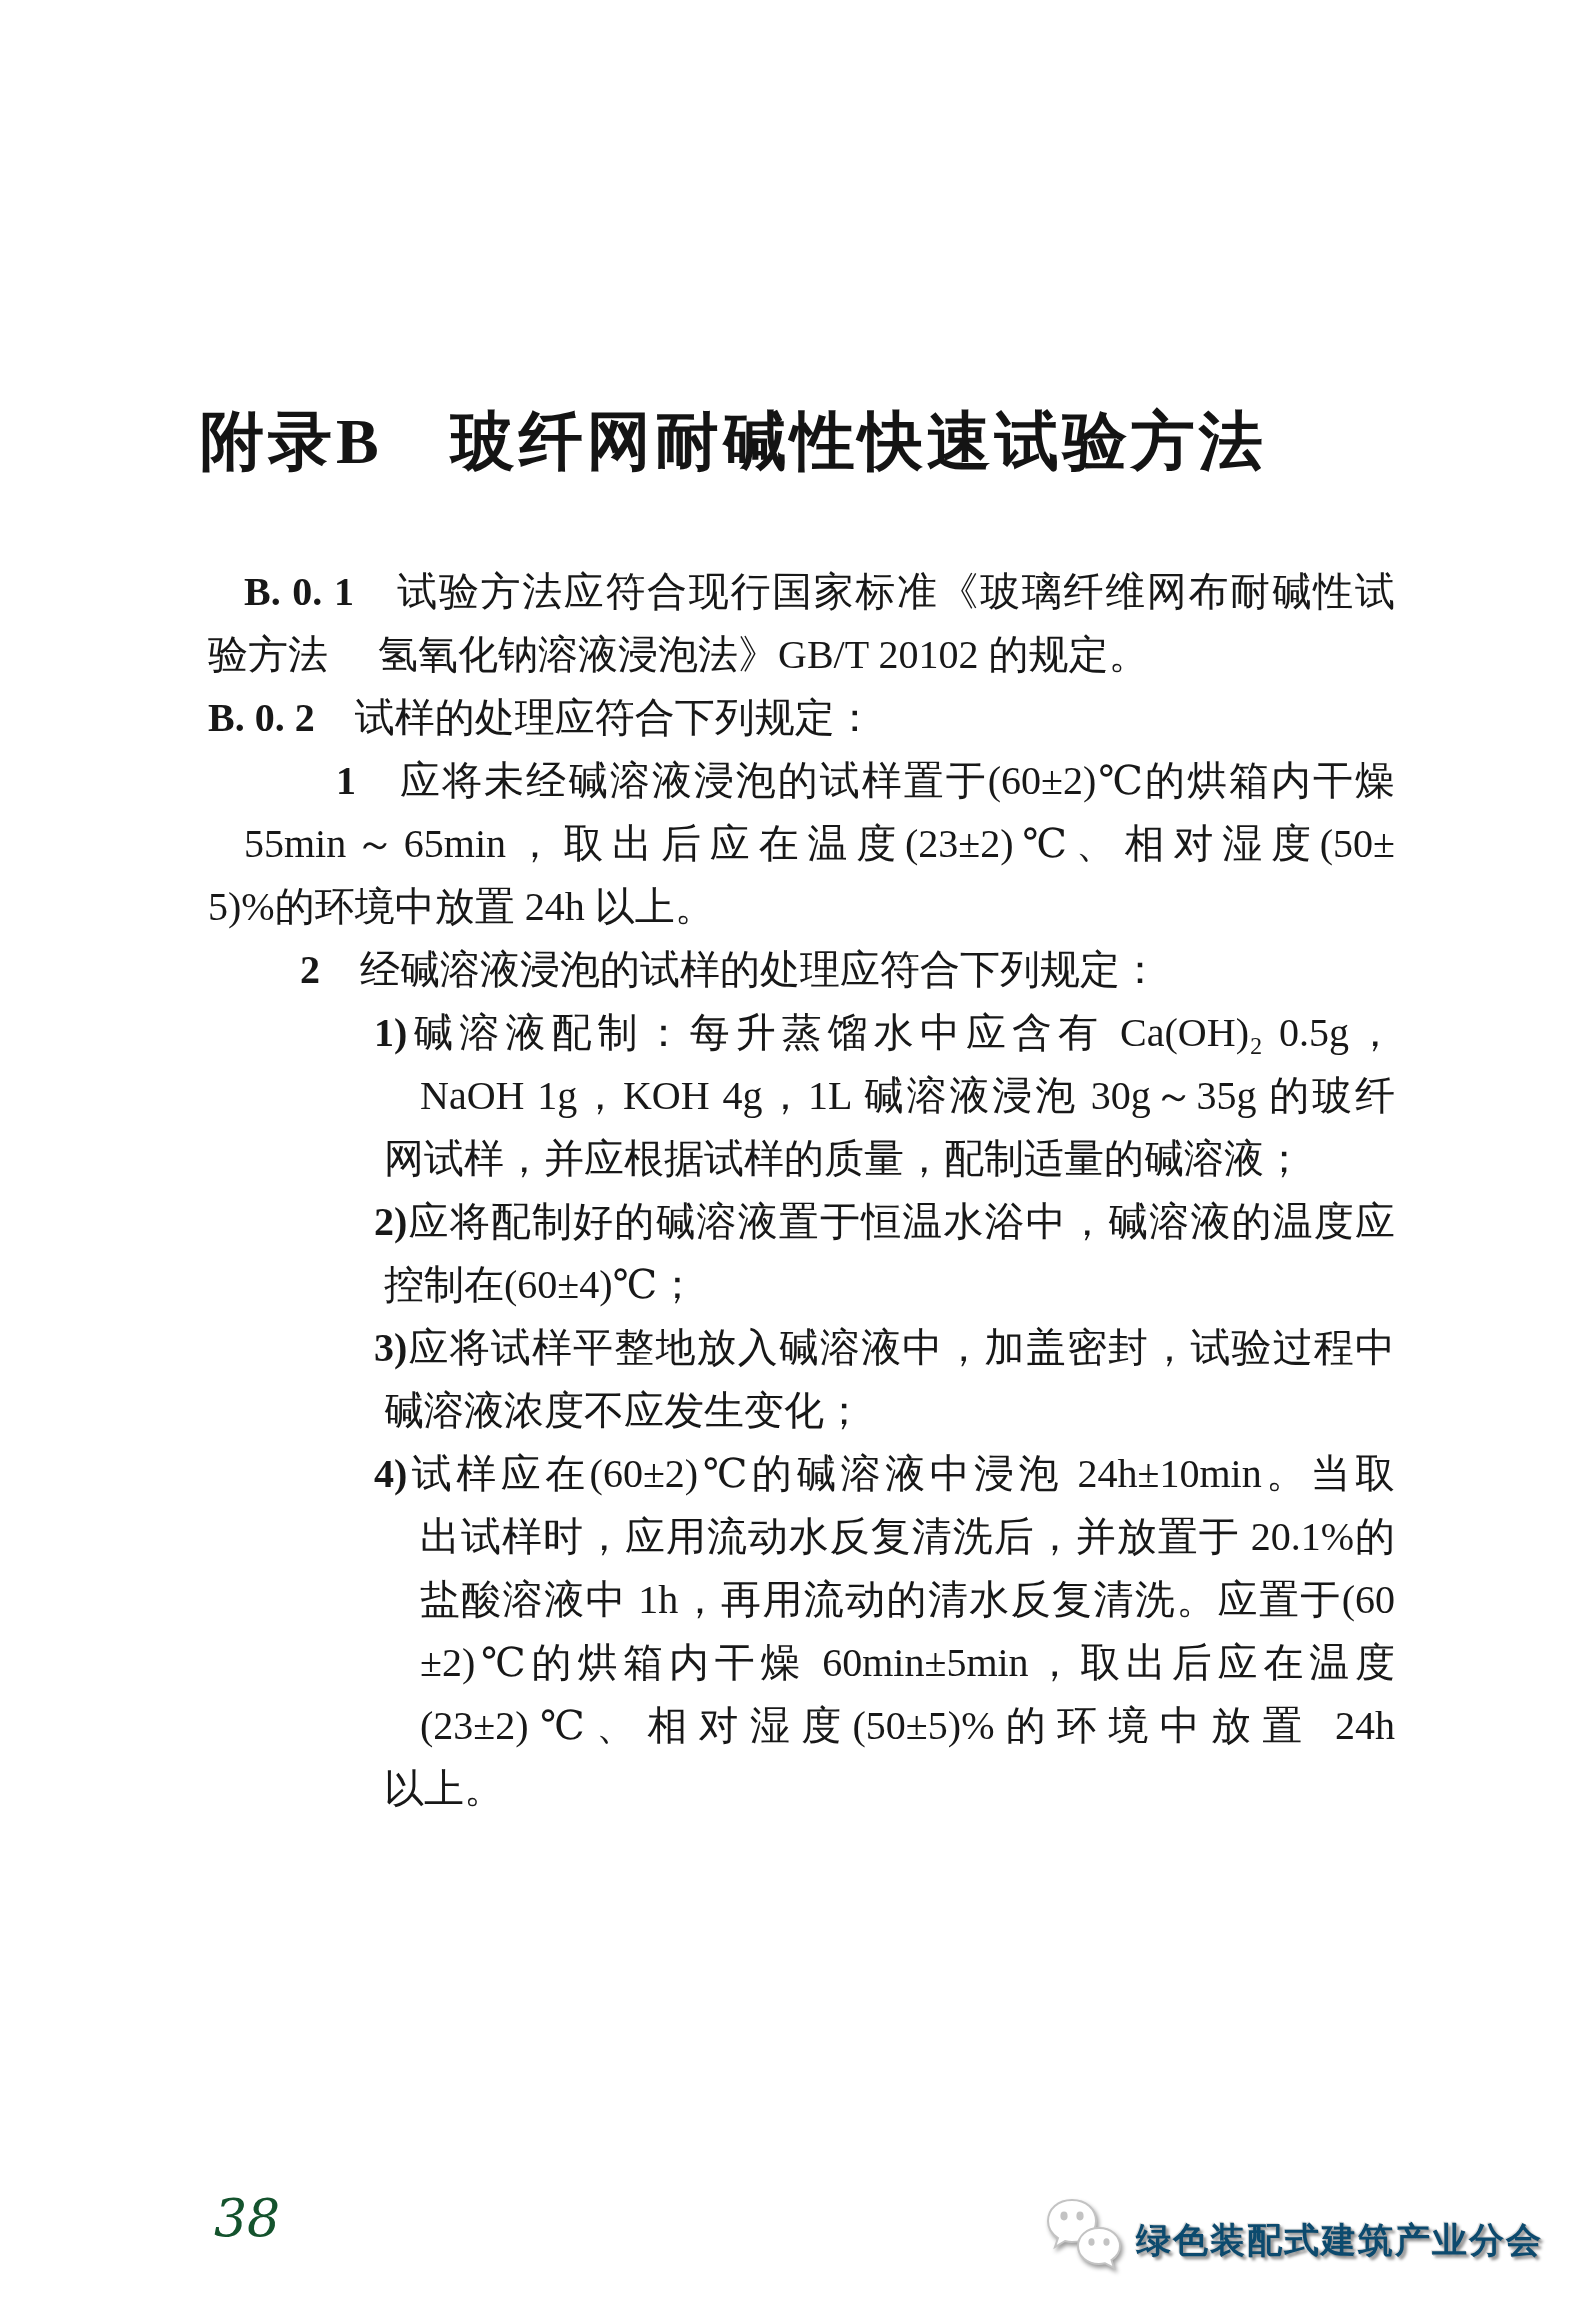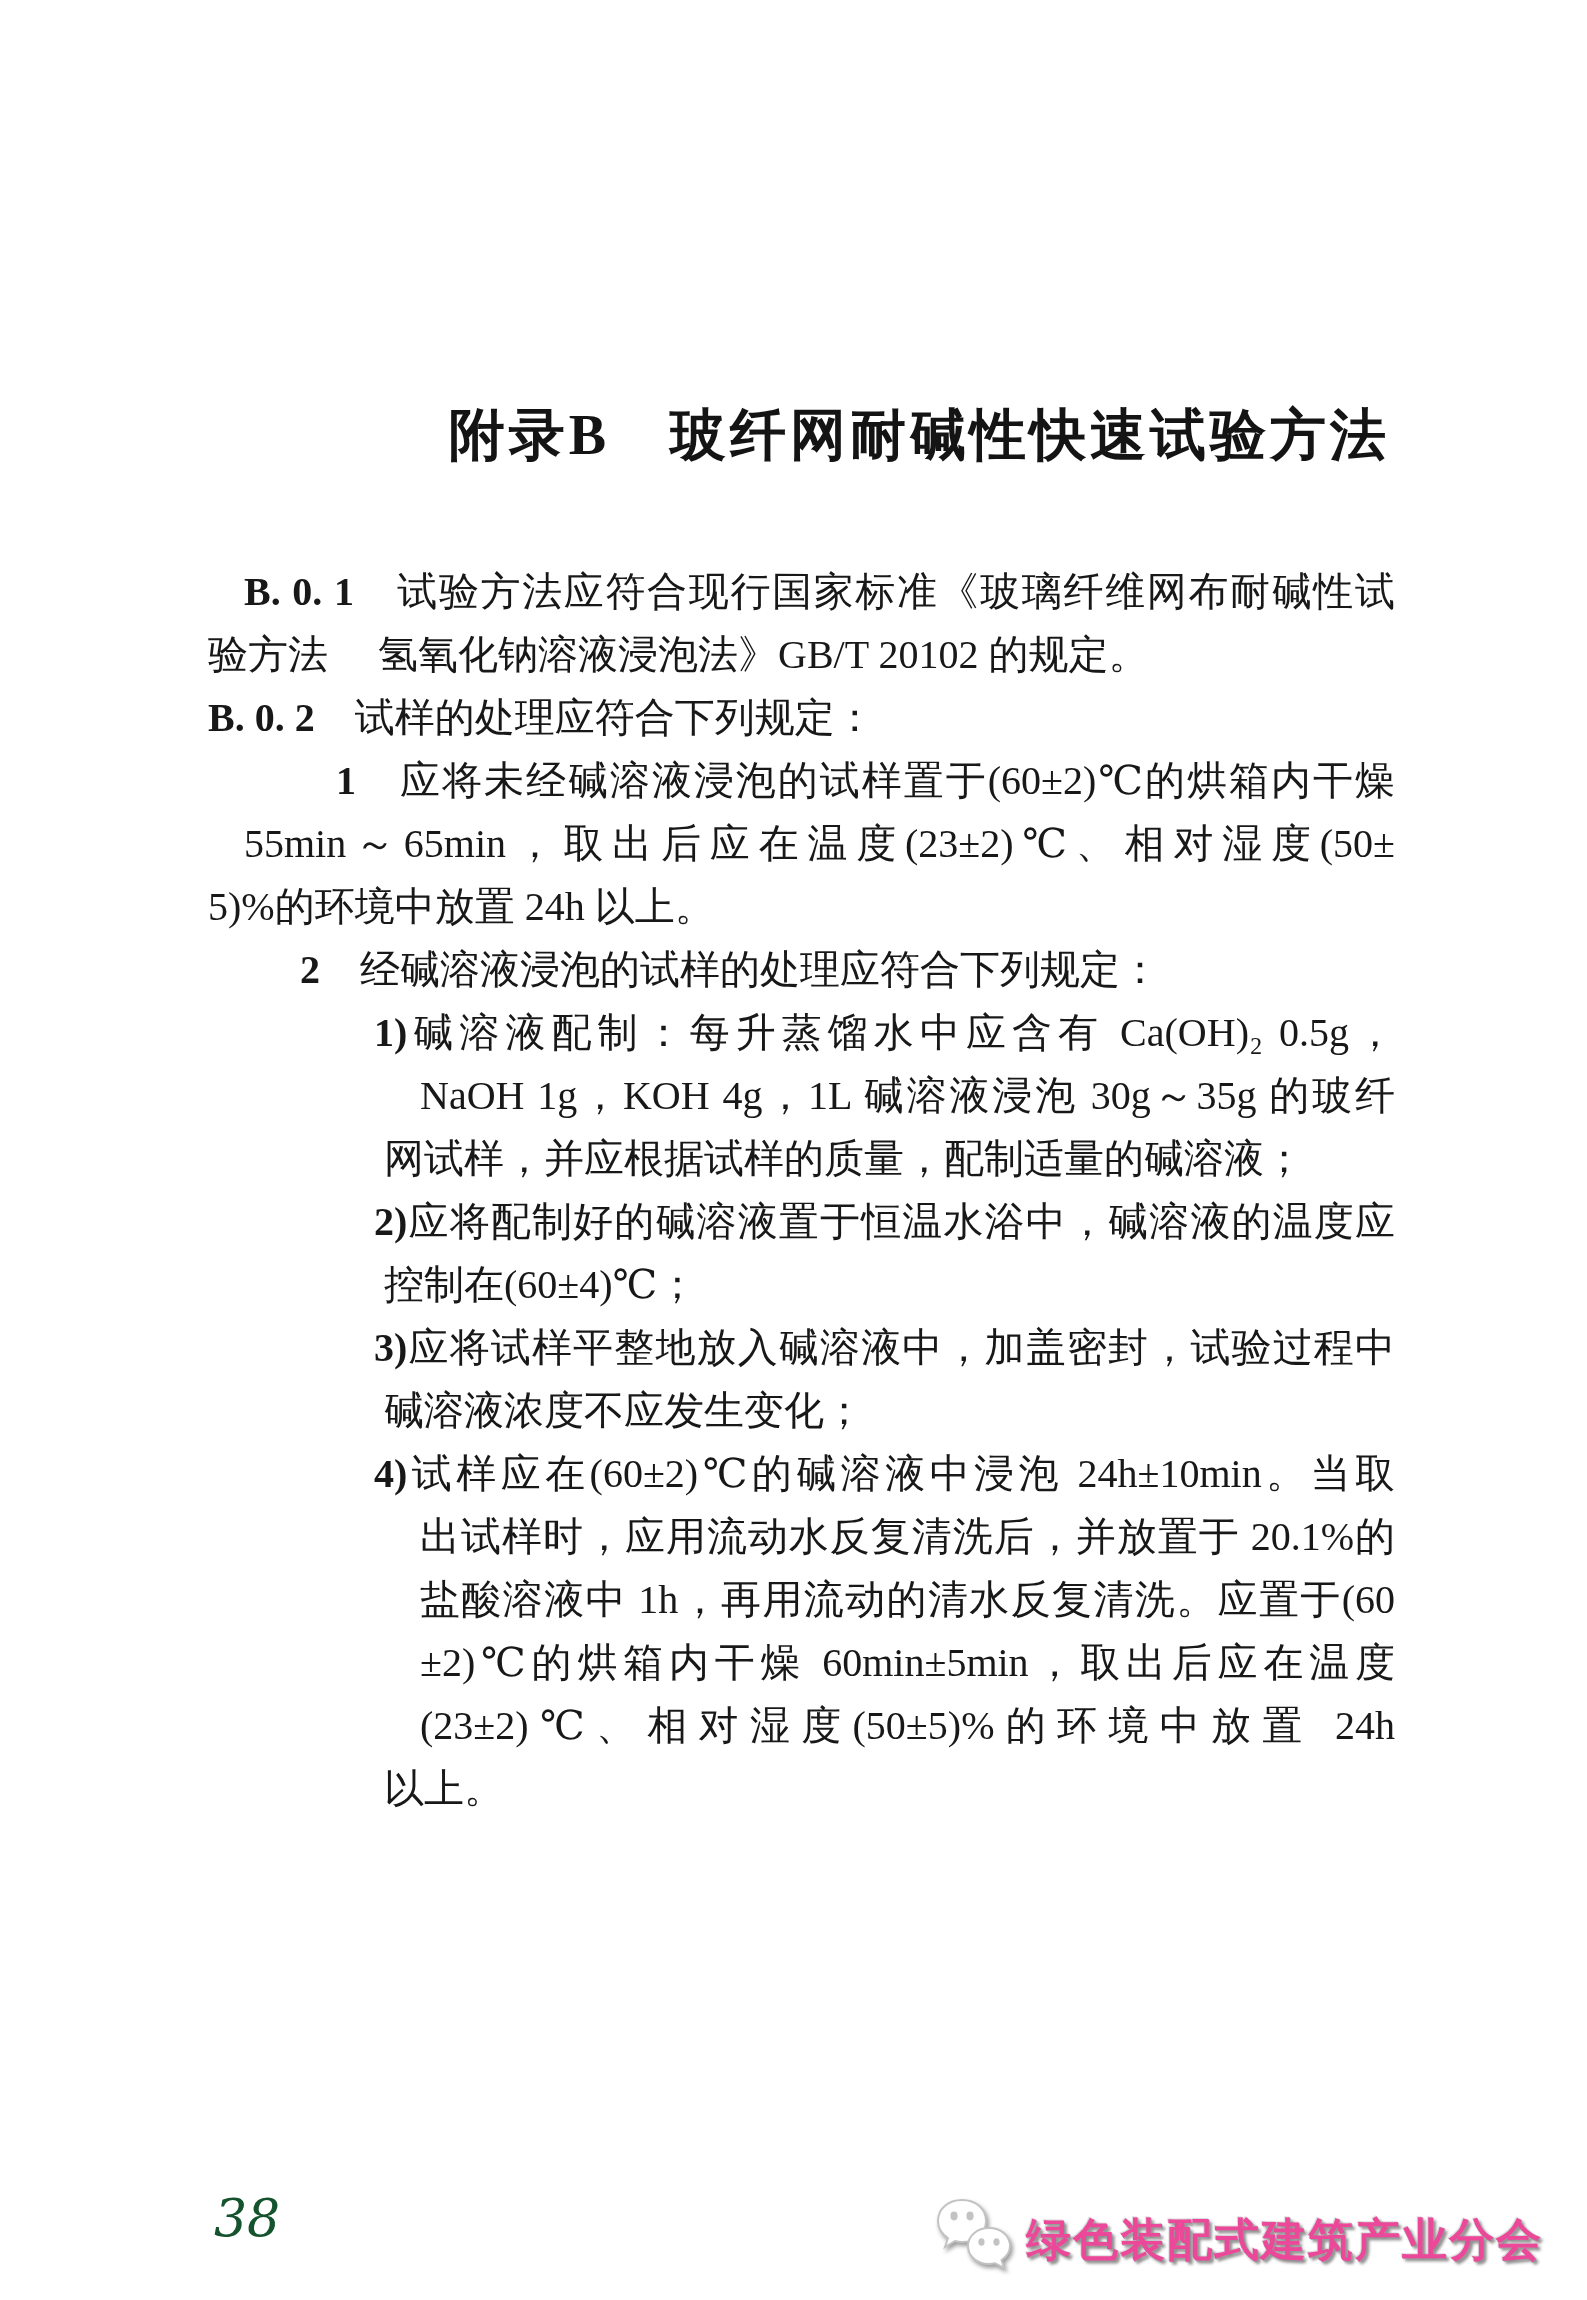--- a/index.html
+++ b/index.html
@@ -4,21 +4,21 @@
 <style>
   html,body{margin:0;padding:0;}
   body{
     width:1587px;height:2300px;position:relative;background:#ffffff;
     font-family:"Liberation Serif","DejaVu Serif",serif;color:#161616;
     overflow:hidden;
   }
   .page{position:absolute;inset:0;background:#ffffff;}
   .doc-title{
     position:absolute;left:200px;top:398px;width:1190px;margin:0;
-    text-align:right;font-size:56px;font-weight:bold;letter-spacing:4px;
+    text-align:left;font-size:64px;font-weight:bold;letter-spacing:4px;
     white-space:nowrap;color:#141414;
   }
   .body-block{
     position:absolute;left:208px;top:560px;width:1187px;
     font-size:40px;line-height:63px;color:#181818;
   }
   .bline{height:63px;}
   .bline b{font-weight:bold;}
   .just{text-align:justify;text-align-last:justify;margin-left:36px;}
   .ind-item{padding-left:92px;}
@@ -28,22 +28,22 @@
     position:absolute;left:214px;top:2188px;
     font-family:"DejaVu Serif",serif;font-style:italic;
     font-size:52px;color:#14532d;
   }
   .footer{
     position:absolute;right:44px;bottom:18px;
     display:flex;align-items:center;gap:12px;
   }
   .footer-brand{
     font-family:"Liberation Sans","DejaVu Sans",sans-serif;
-    font-weight:bold;font-size:45px;letter-spacing:2px;
-    color:#ec4899;
+    font-weight:bold;font-size:35px;letter-spacing:2px;
+    color:#0c4a6e;
     text-shadow:3px 3px 3px #8f8f8f,-1px -1px 1px #d9d9d9,1px 1px 0 #bdbdbd;
     white-space:nowrap;
   }
   .wechat-icon{filter:drop-shadow(2px 3px 2px #9a9a9a);}
 </style>
 </head>
 <body>
 
 <div class="page">
 

